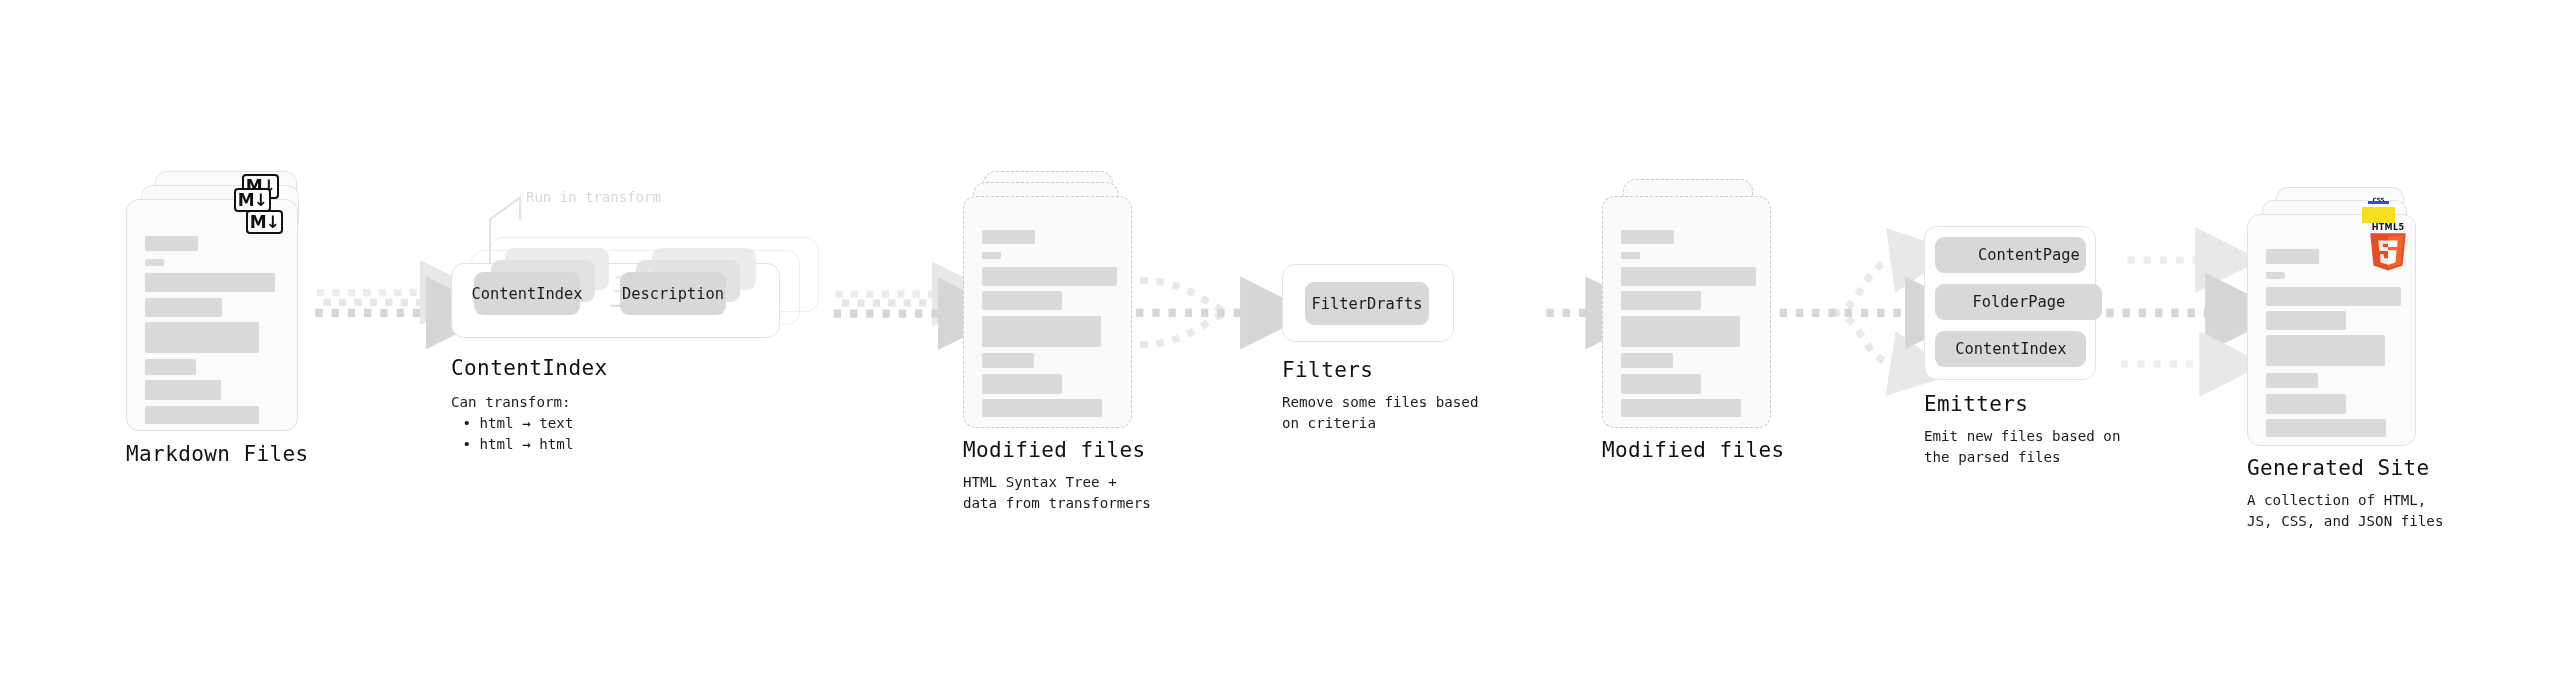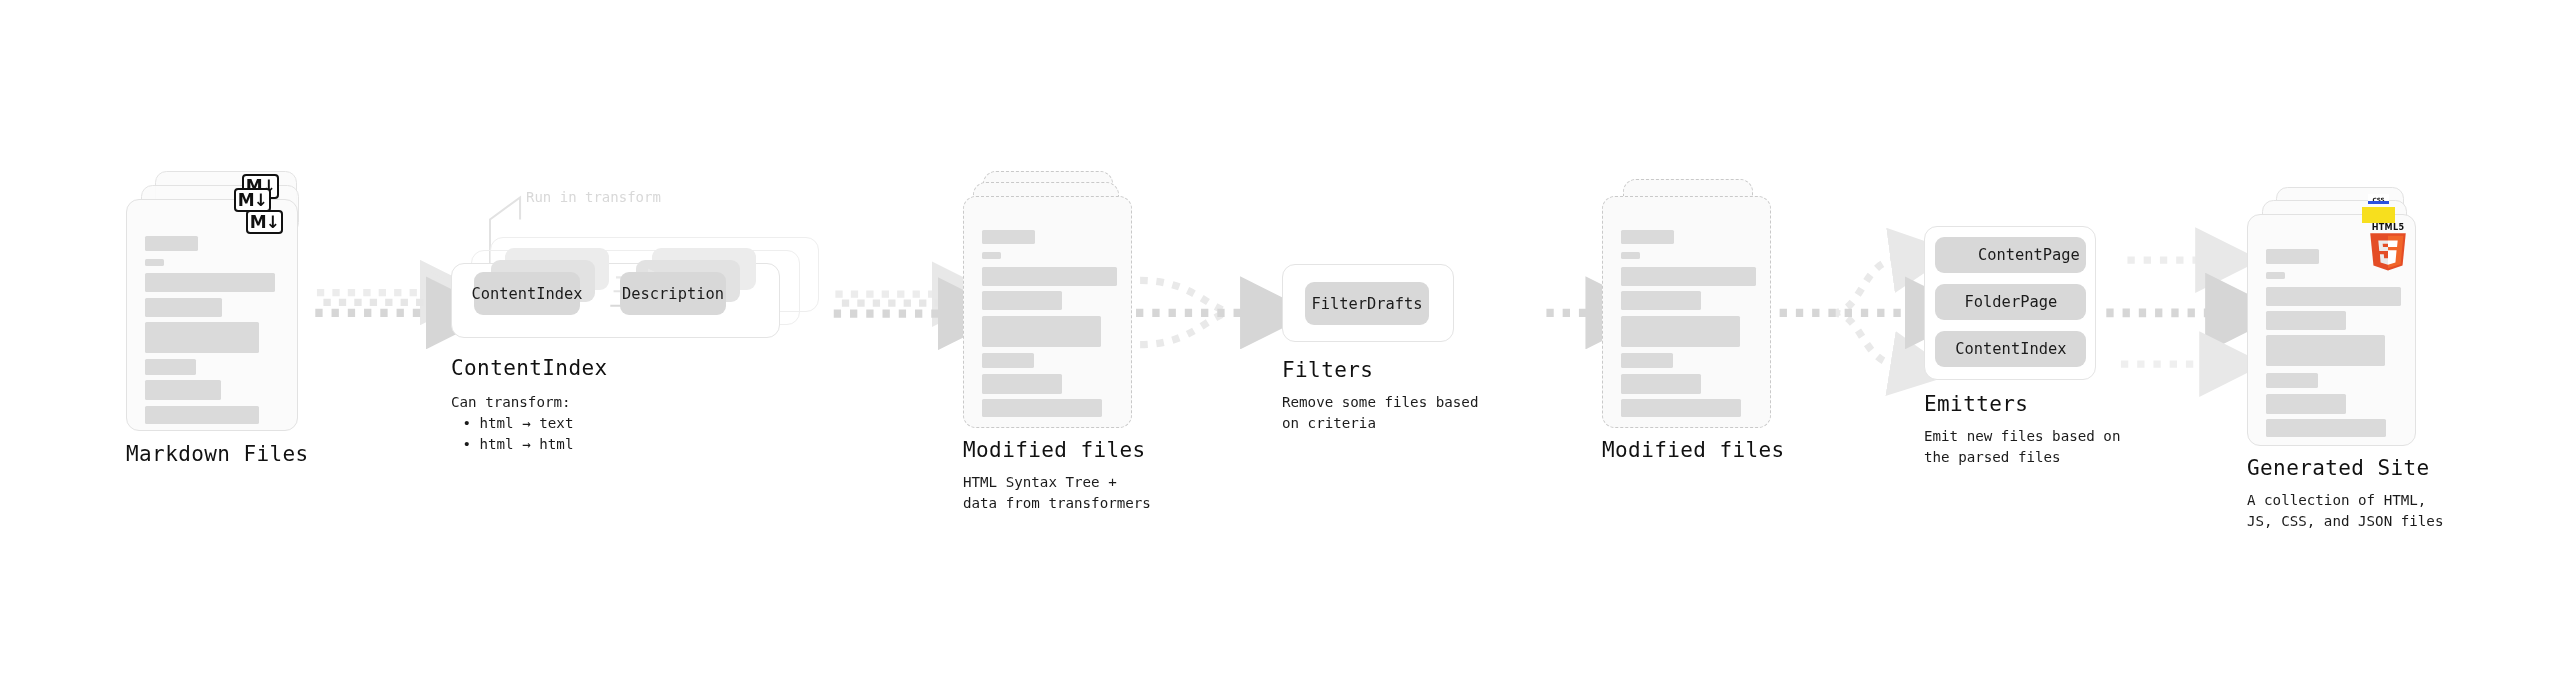--- a/index.html
+++ b/index.html
@@ -256,21 +256,21 @@
         <div class="skel" style="left:18px;top:202px;width:120px;height:18px;"></div>
       </div>
     </div>
     <div class="node-title" style="margin-top:7.3px;">Modified files</div>
   </div>
 
   <div class="stage-node" style="left:1924px;top:226px;">
     <div style="position:relative;width:203px;height:163px;">
       <div class="plugin-box" style="left:0px;top:0px;width:172px;height:154px;"></div>
       <div class="chip" style="left:11.4px;top:10.6px;width:151px;height:36px;padding-left:36px;">ContentPage</div>
-      <div class="chip" style="left:11.4px;top:58px;width:151px;height:36px;">FolderPage</div>
+      <div class="chip" style="left:11.4px;top:58px;width:167px;height:36px;">FolderPage</div>
       <div class="chip" style="left:11.4px;top:105px;width:151px;height:36px;">ContentIndex</div>
     </div>
     <div class="node-title" style="margin-top:3.3px;">Emitters</div>
     <div class="node-desc" style="margin-top:9.8px;">Emit new files based on
 the parsed files</div>
   </div>
 
   <div class="stage-node" style="left:2247px;top:187px;">
     <div class="doc-stack" style="width:219px;height:260px;">
       <div class="doc-card" style="left:29px;top:0px;width:128px;height:42px;border-radius:11.4px;"></div>

